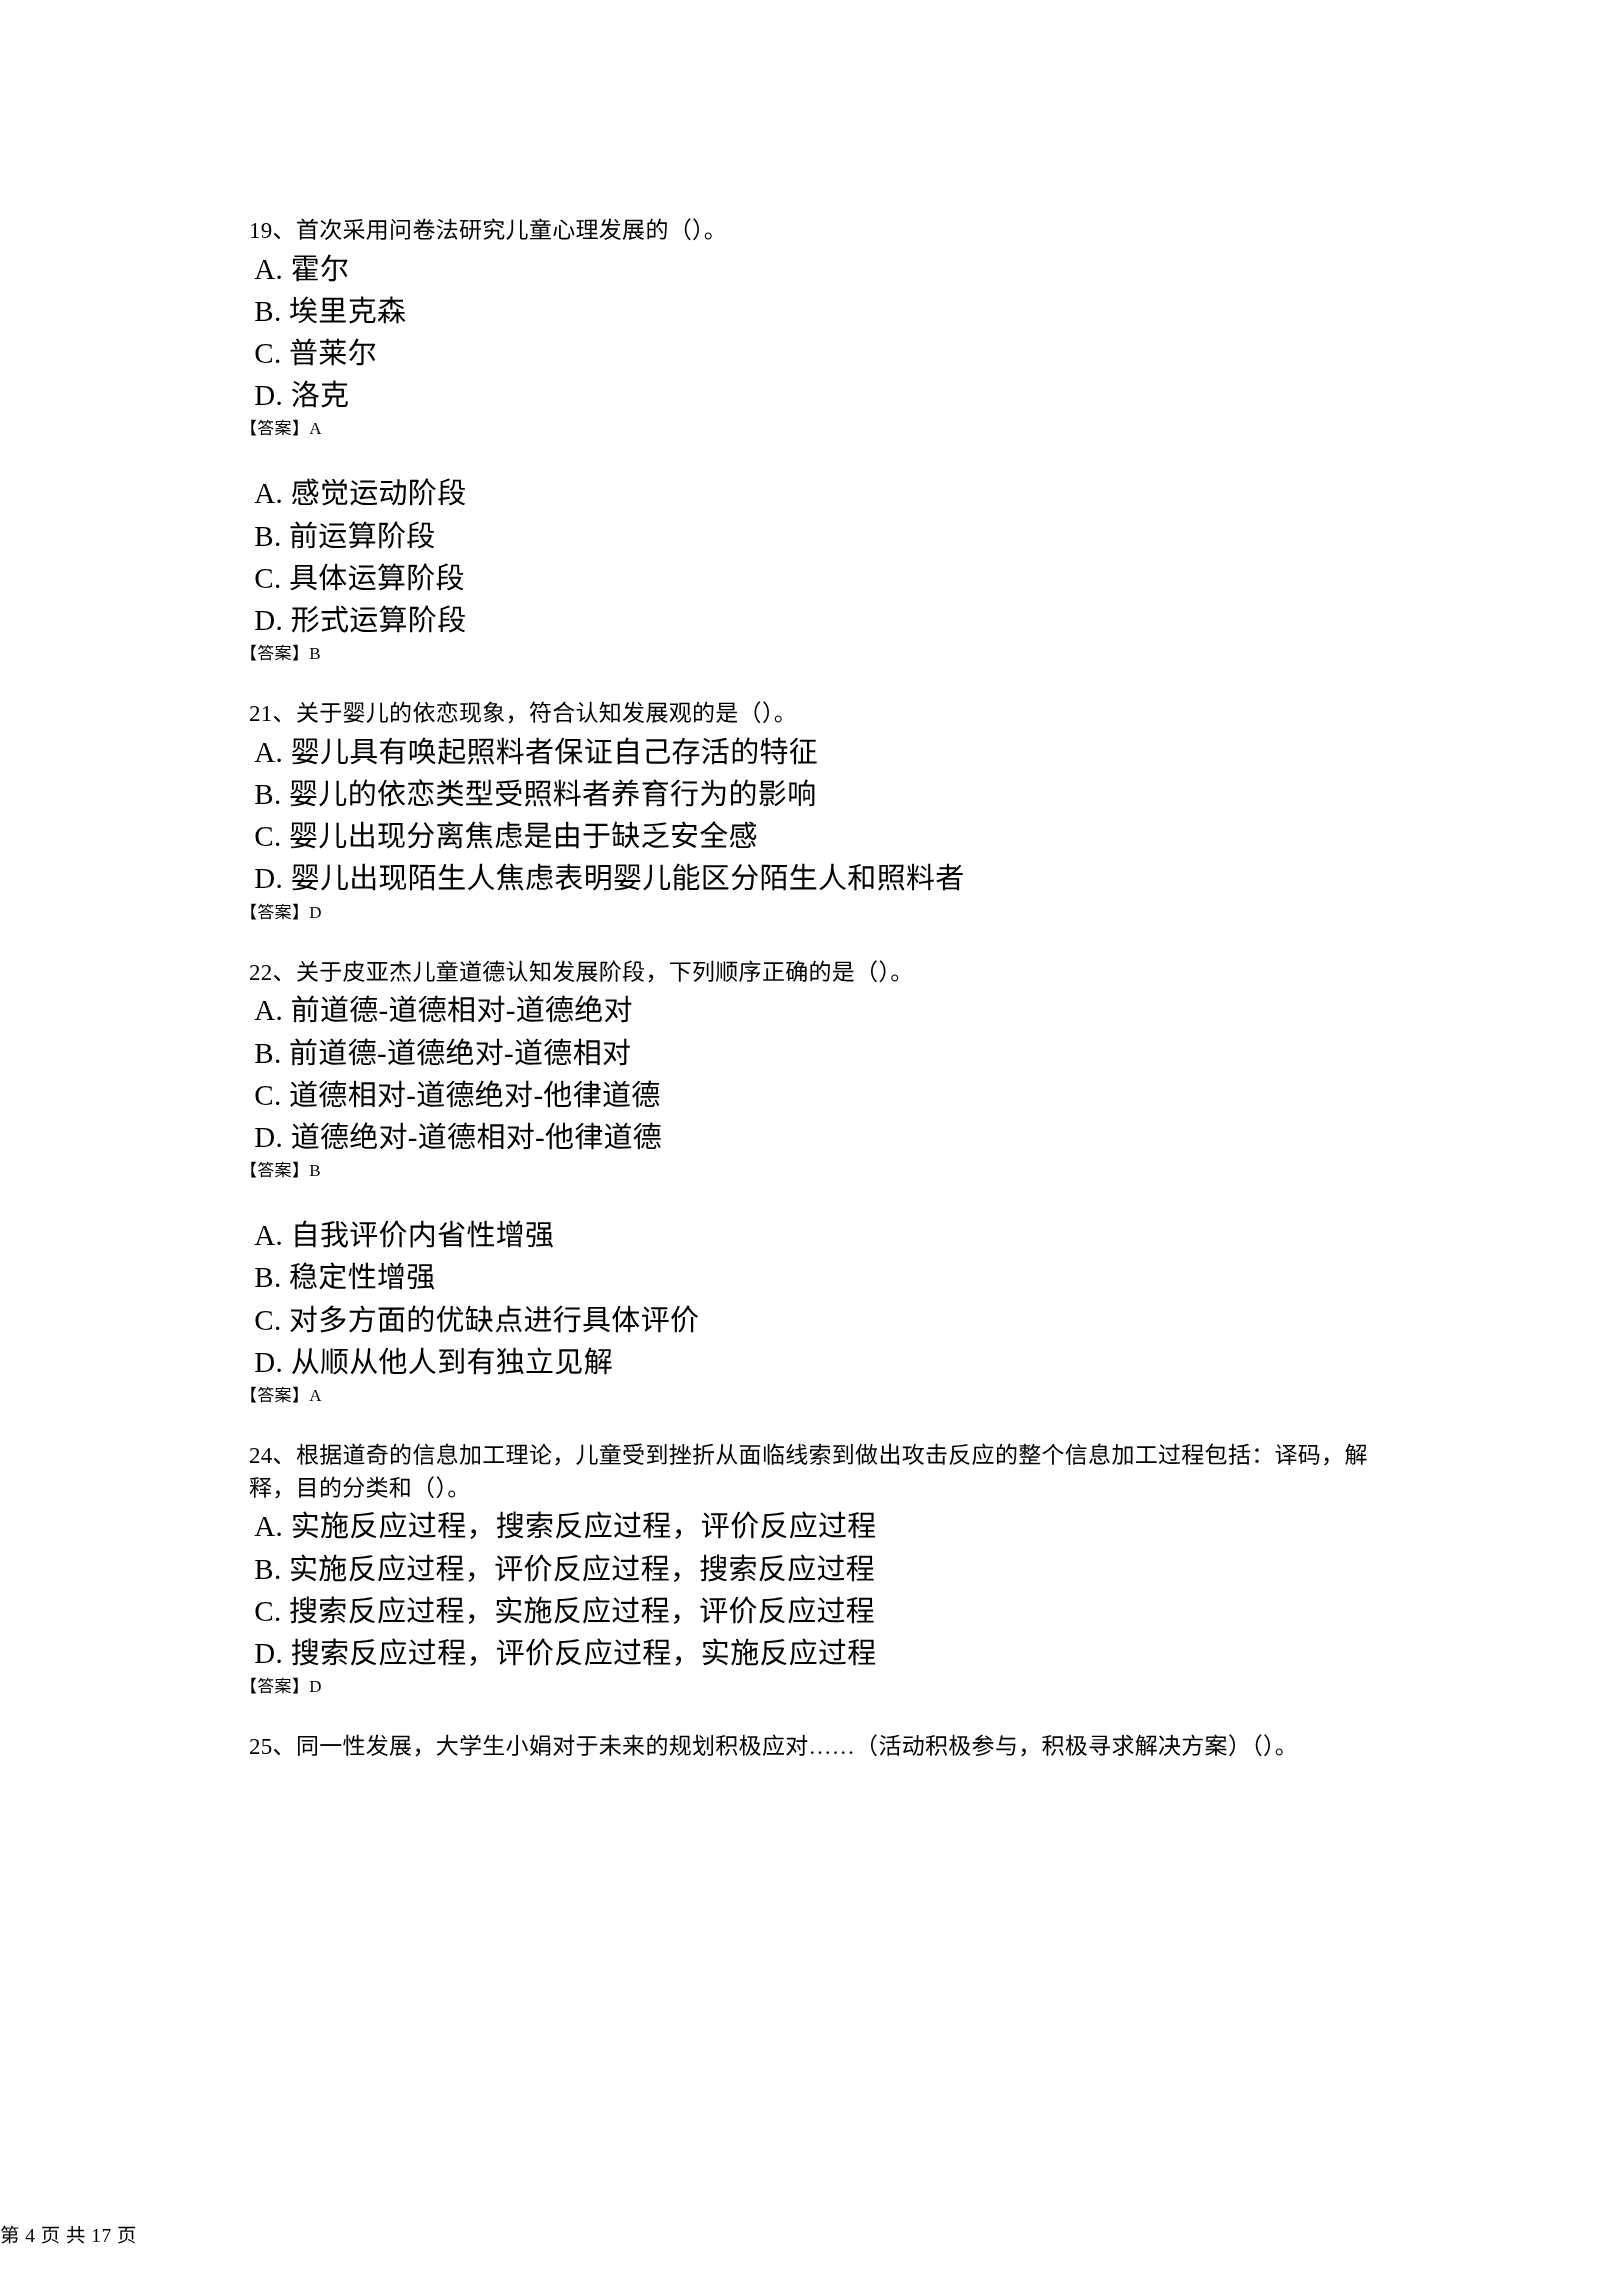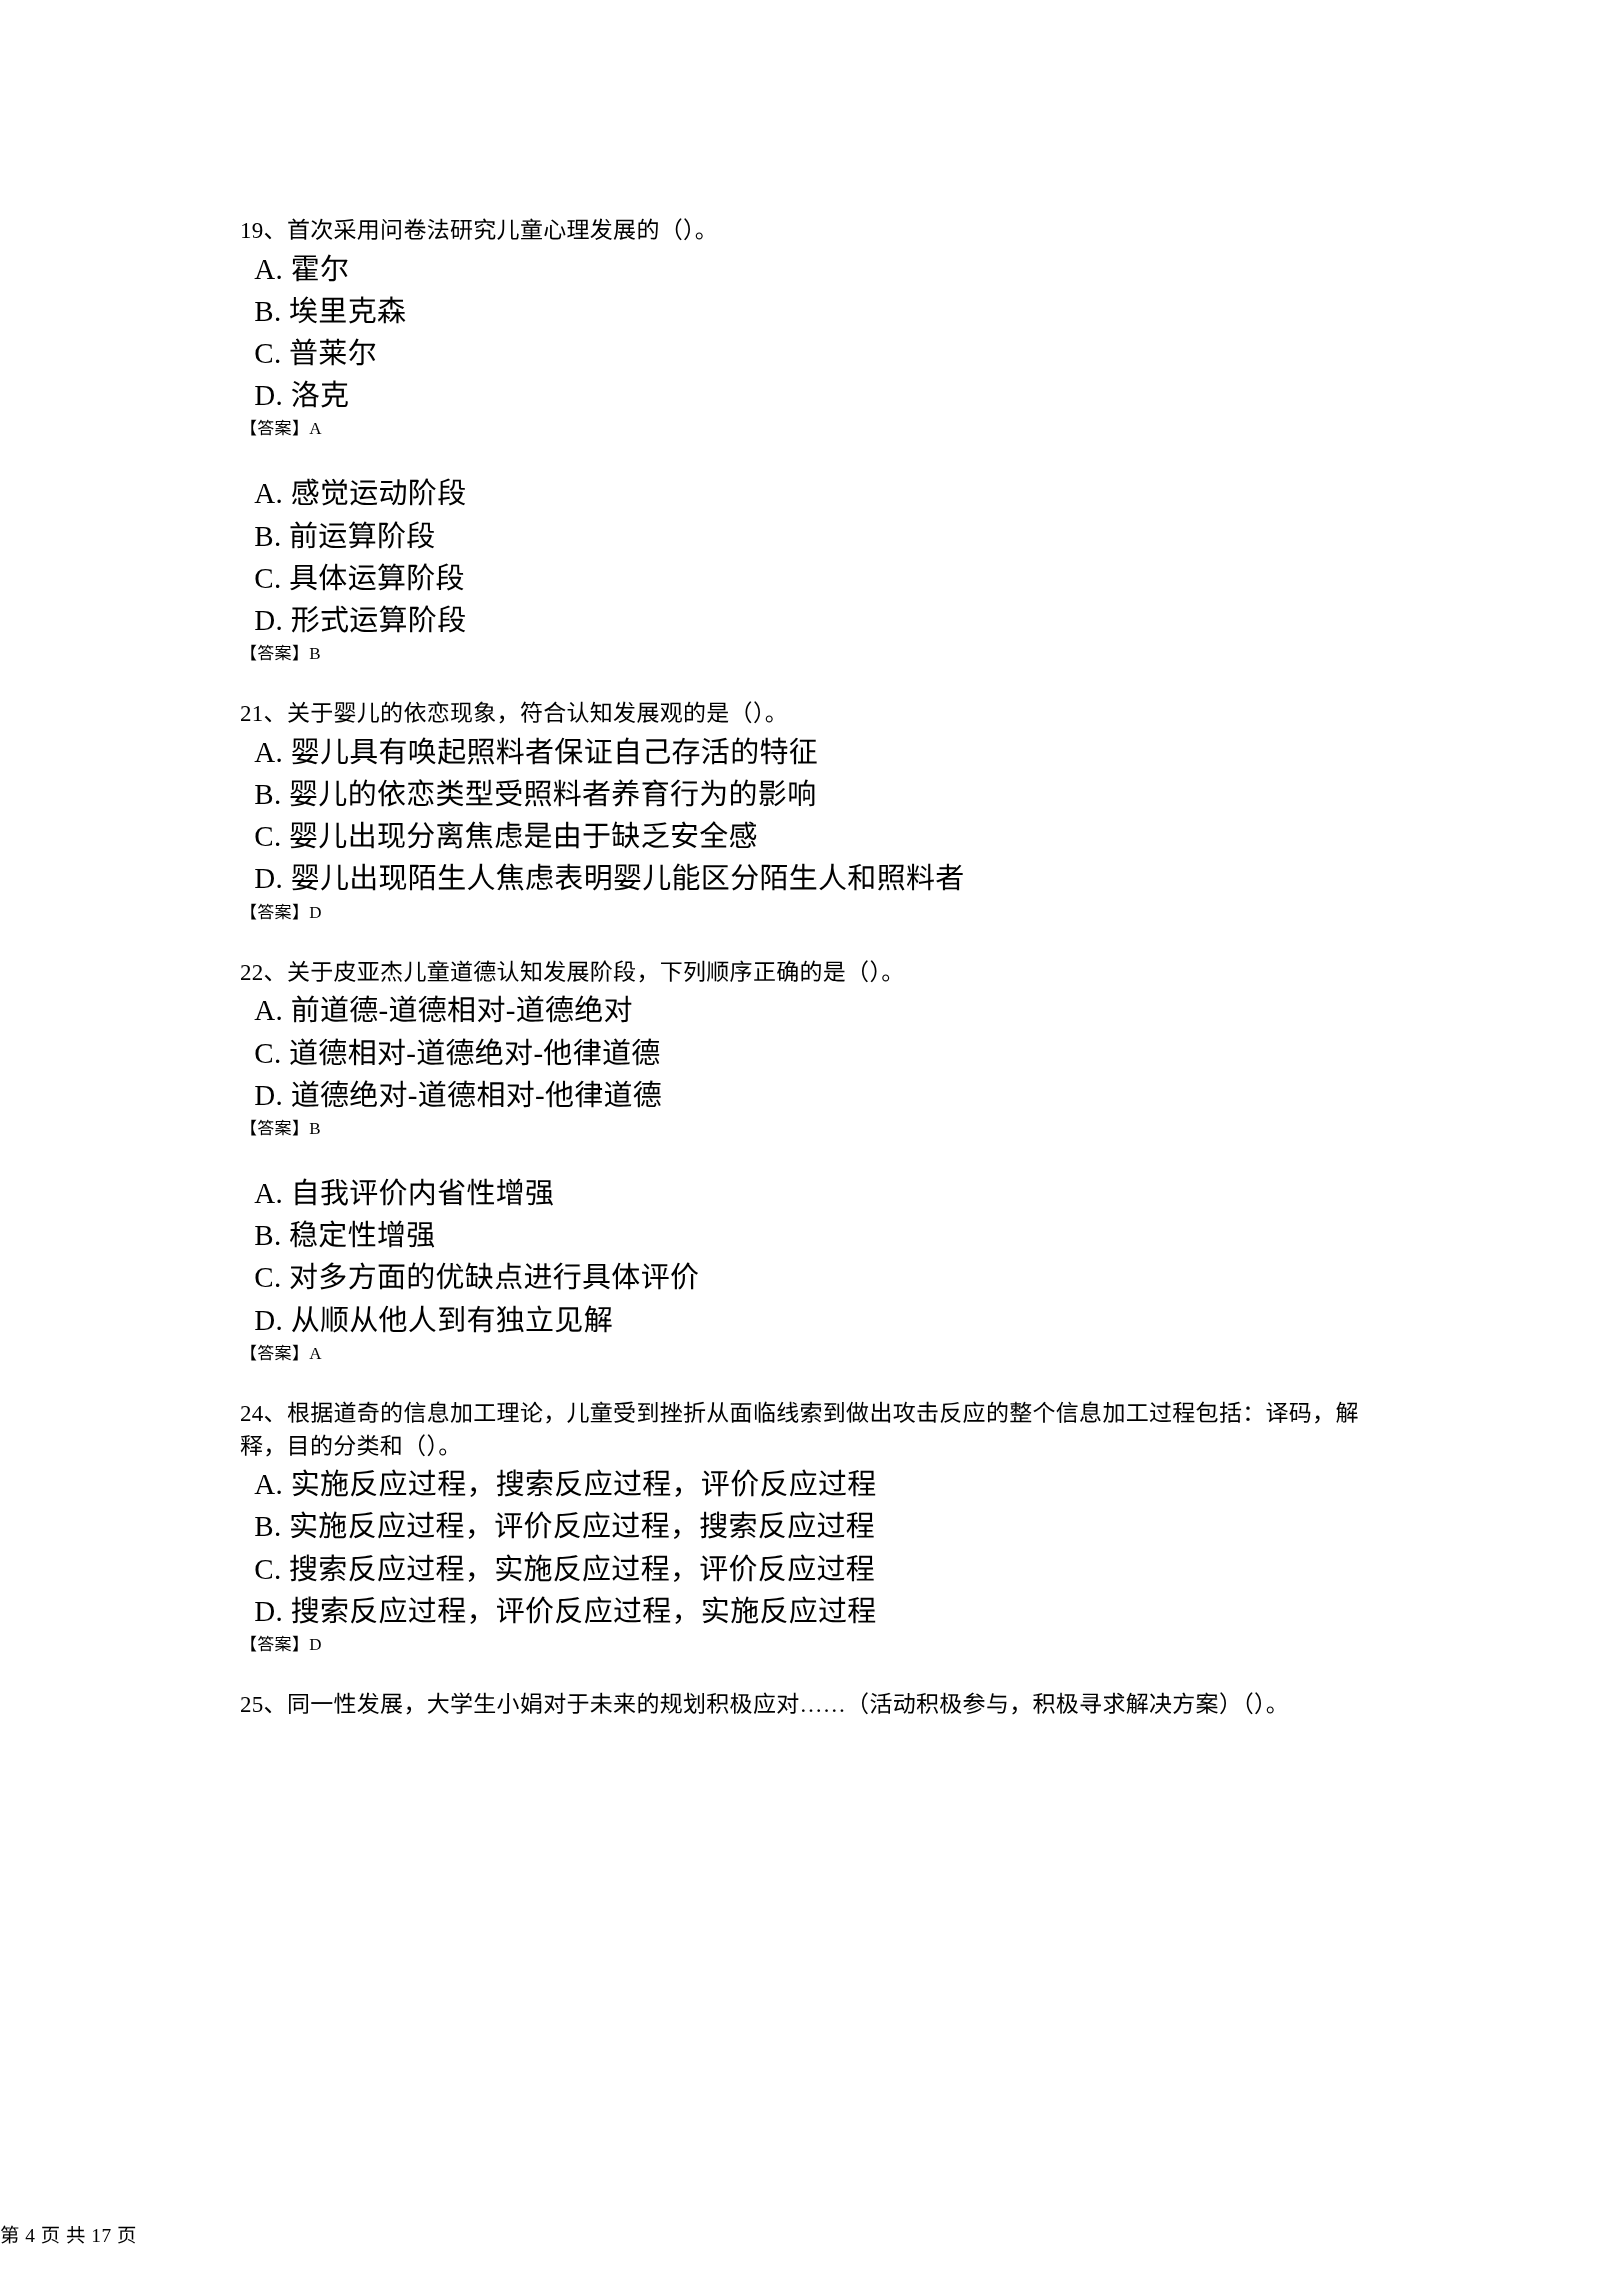--- a/index.html
+++ b/index.html
@@ -25,21 +25,21 @@
     width: 1150px;
   }
   .question-block {
     margin-bottom: 32px;
   }
   .q-stem {
     font-size: 23px;
     line-height: 1.42;
     letter-spacing: 0.3px;
     text-align: left;
-    margin: 0 0 1px 0;
+    margin: 0 0 1px 9px;
   }
   .q-option {
     font-size: 29px;
     line-height: 1.42;
     letter-spacing: 0.3px;
     margin: 0 0 1px 14.3px;
   }
   .q-answer {
     font-size: 17px;
     line-height: 1.42;
@@ -85,20 +85,21 @@
       <p class="q-option">A. 婴儿具有唤起照料者保证自己存活的特征</p>
       <p class="q-option">B. 婴儿的依恋类型受照料者养育行为的影响</p>
       <p class="q-option">C. 婴儿出现分离焦虑是由于缺乏安全感</p>
       <p class="q-option">D. 婴儿出现陌生人焦虑表明婴儿能区分陌生人和照料者</p>
       <p class="q-answer">【答案】D</p>
     </div>
 
     <div class="question-block">
       <p class="q-stem">22、关于皮亚杰儿童道德认知发展阶段，下列顺序正确的是（）。</p>
       <p class="q-option">A. 前道德-道德相对-道德绝对</p>
+      <p class="q-option">B. 前道德-道德绝对-道德相对</p>
       <p class="q-option">C. 道德相对-道德绝对-他律道德</p>
       <p class="q-option">D. 道德绝对-道德相对-他律道德</p>
       <p class="q-answer">【答案】B</p>
     </div>
 
     <div class="question-block">
       <p class="q-option">A. 自我评价内省性增强</p>
       <p class="q-option">B. 稳定性增强</p>
       <p class="q-option">C. 对多方面的优缺点进行具体评价</p>
       <p class="q-option">D. 从顺从他人到有独立见解</p>

